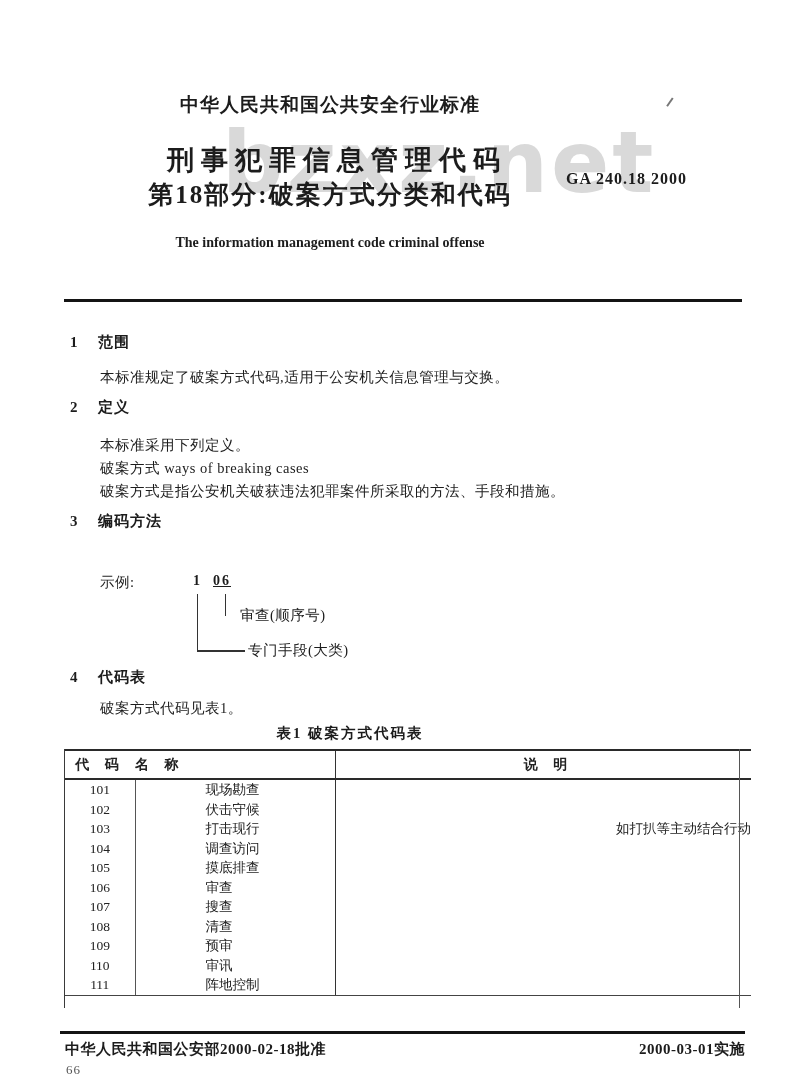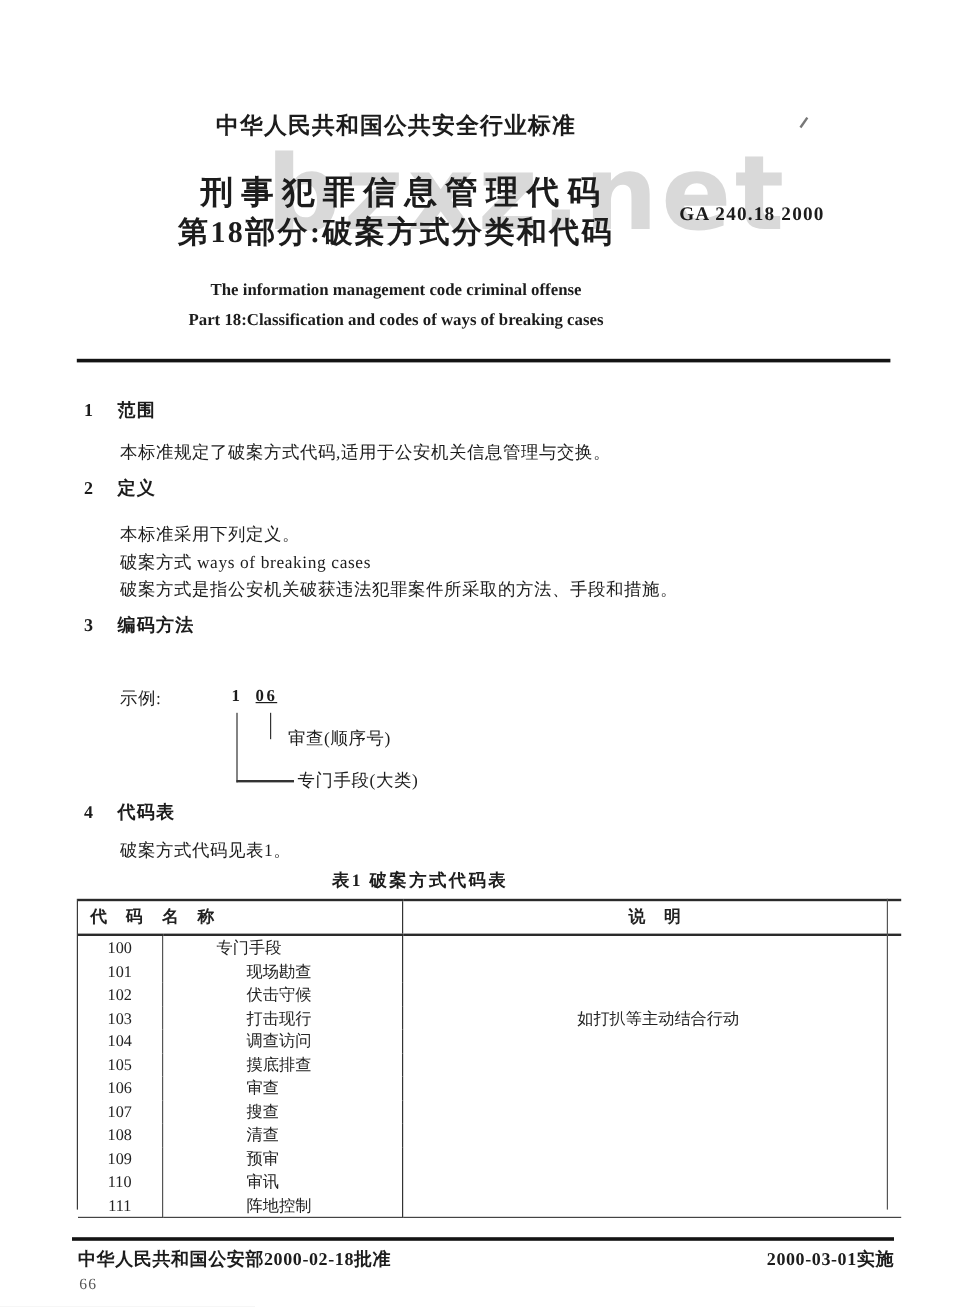--- a/index.html
+++ b/index.html
@@ -96,21 +96,21 @@
     border-top:2px solid #2a2a2a;
     border-bottom:2px solid #2a2a2a;
     height:27px;
     font-weight:bold;
     letter-spacing:6px;
     text-align:center;
     font-size:14px;
   }
   .code-table .col-code{width:70px;text-align:center;}
   .code-table .col-name{width:200px;text-align:left;}
-  .code-table .col-desc{width:405px;text-align:center;padding-left:10px;}
+  .code-table .col-desc{width:405px;text-align:right;padding-left:10px;}
   .code-table td.col-code{border-right:1px solid #555;}
   .code-table th.col-name,.code-table td.col-name{border-right:1.2px solid #333;}
   .code-table tbody tr:last-child td{border-bottom:1.2px solid #444;}
   .outer-left{left:64px;top:749px;height:259px;width:0;border-left:1.5px solid #3a3a3a;}
   .outer-right{left:739px;top:749px;height:259px;width:0;border-left:1.2px solid #555;}
   .name-plain{padding-left:45px;display:inline-block;}
   .name-ind{padding-left:70px;display:inline-block;}
   .bottom-rule{
     left:60px;top:1031px;width:685px;height:3px;
     background:#141414;
@@ -142,21 +142,20 @@
   <div class="abs scan-mark"></div>
 
   <div class="abs std-type">中华人民共和国公共安全行业标准</div>
   <div class="abs title-cn">
     <div class="t1">刑事犯罪信息管理代码</div>
     <div class="t2">第18部分:破案方式分类和代码</div>
   </div>
   <div class="abs std-number">GA 240.18  2000</div>
   <div class="abs title-en">
     <div>The information management code criminal offense</div>
-    <div>Part 18:Classification and codes of ways of breaking cases</div>
   </div>
 
   <div class="abs top-rule"></div>
 
   <div class="abs sec-heading" style="left:70px;top:333px;">
     <span class="num">1</span><span>范围</span>
   </div>
   <div class="abs body-text" style="left:100px;top:368px;">本标准规定了破案方式代码,适用于公安机关信息管理与交换。</div>
 
   <div class="abs sec-heading" style="left:70px;top:398px;">
@@ -190,25 +189,20 @@
   <table class="abs code-table">
     <thead>
       <tr>
         <th class="col-code">代  码</th>
         <th class="col-name">名  称</th>
         <th class="col-desc" style="text-align:center;">说  明</th>
       </tr>
     </thead>
     <tbody>
         <tr>
-          <td class="col-code">100</td>
-          <td class="col-name"><span class="name-plain">专门手段</span></td>
-          <td class="col-desc"></td>
-        </tr>
-        <tr>
           <td class="col-code">101</td>
           <td class="col-name"><span class="name-ind">现场勘查</span></td>
           <td class="col-desc"></td>
         </tr>
         <tr>
           <td class="col-code">102</td>
           <td class="col-name"><span class="name-ind">伏击守候</span></td>
           <td class="col-desc"></td>
         </tr>
         <tr>

